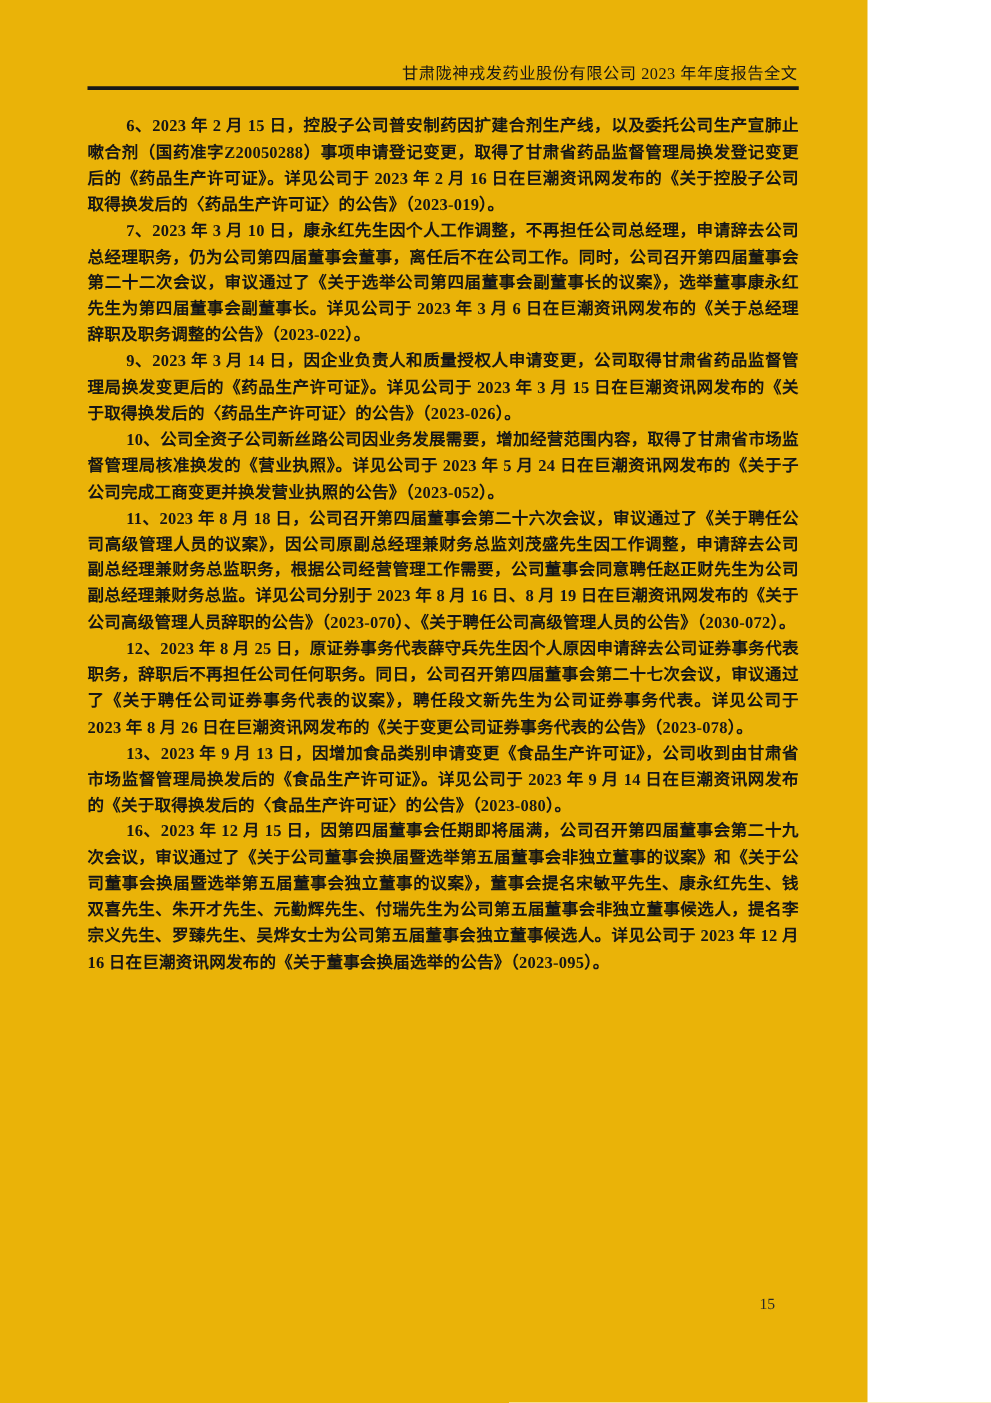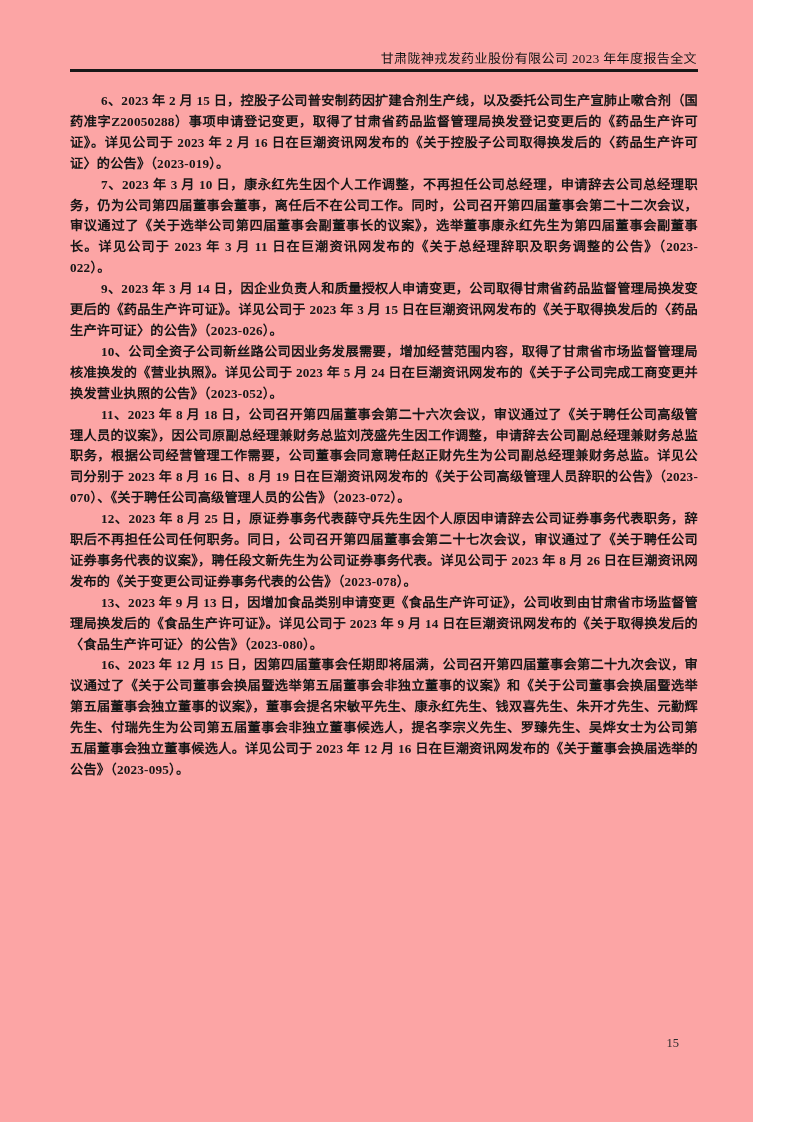--- a/index.html
+++ b/index.html
@@ -2,23 +2,23 @@
 <html lang="zh-CN"><head>
 <meta charset="utf-8">
 <style>
   html, body {
     margin: 0;
     padding: 0;
     background: #ffffff;
   }
   .page {
     position: relative;
-    width: 753px;
+    width: 694px;
     height: 1122px;
-    background: #fca5a5;
+    background: #eab308;
     overflow: hidden;
     font-family: "Liberation Serif", "DejaVu Serif", serif;
     color: #161616;
   }
   .running-header {
     position: absolute;
     top: 48px;
     left: 70px;
     right: 56px;
     text-align: right;
@@ -66,24 +66,24 @@
 <div class="page">
 
   <div class="running-header">
     <span>甘肃陇神戎发药业股份有限公司 2023 年年度报告全文</span>
   </div>
 
   <div class="header-rule"></div>
 
   <div class="content">
     <p>6、2023 年 2 月 15 日，控股子公司普安制药因扩建合剂生产线，以及委托公司生产宣肺止嗽合剂（国药准字Z20050288）事项申请登记变更，取得了甘肃省药品监督管理局换发登记变更后的《药品生产许可证》。详见公司于 2023 年 2 月 16 日在巨潮资讯网发布的《关于控股子公司取得换发后的〈药品生产许可证〉的公告》（2023-019）。</p>
-    <p>7、2023 年 3 月 10 日，康永红先生因个人工作调整，不再担任公司总经理，申请辞去公司总经理职务，仍为公司第四届董事会董事，离任后不在公司工作。同时，公司召开第四届董事会第二十二次会议，审议通过了《关于选举公司第四届董事会副董事长的议案》，选举董事康永红先生为第四届董事会副董事长。详见公司于 2023 年 3 月 11 日在巨潮资讯网发布的《关于总经理辞职及职务调整的公告》（2023-022）。</p>
+    <p>7、2023 年 3 月 10 日，康永红先生因个人工作调整，不再担任公司总经理，申请辞去公司总经理职务，仍为公司第四届董事会董事，离任后不在公司工作。同时，公司召开第四届董事会第二十二次会议，审议通过了《关于选举公司第四届董事会副董事长的议案》，选举董事康永红先生为第四届董事会副董事长。详见公司于 2023 年 3 月 6 日在巨潮资讯网发布的《关于总经理辞职及职务调整的公告》（2023-022）。</p>
     <p>9、2023 年 3 月 14 日，因企业负责人和质量授权人申请变更，公司取得甘肃省药品监督管理局换发变更后的《药品生产许可证》。详见公司于 2023 年 3 月 15 日在巨潮资讯网发布的《关于取得换发后的〈药品生产许可证〉的公告》（2023-026）。</p>
     <p>10、公司全资子公司新丝路公司因业务发展需要，增加经营范围内容，取得了甘肃省市场监督管理局核准换发的《营业执照》。详见公司于 2023 年 5 月 24 日在巨潮资讯网发布的《关于子公司完成工商变更并换发营业执照的公告》（2023-052）。</p>
-    <p>11、2023 年 8 月 18 日，公司召开第四届董事会第二十六次会议，审议通过了《关于聘任公司高级管理人员的议案》，因公司原副总经理兼财务总监刘茂盛先生因工作调整，申请辞去公司副总经理兼财务总监职务，根据公司经营管理工作需要，公司董事会同意聘任赵正财先生为公司副总经理兼财务总监。详见公司分别于 2023 年 8 月 16 日、8 月 19 日在巨潮资讯网发布的《关于公司高级管理人员辞职的公告》（2023-070）、《关于聘任公司高级管理人员的公告》（2023-072）。</p>
+    <p>11、2023 年 8 月 18 日，公司召开第四届董事会第二十六次会议，审议通过了《关于聘任公司高级管理人员的议案》，因公司原副总经理兼财务总监刘茂盛先生因工作调整，申请辞去公司副总经理兼财务总监职务，根据公司经营管理工作需要，公司董事会同意聘任赵正财先生为公司副总经理兼财务总监。详见公司分别于 2023 年 8 月 16 日、8 月 19 日在巨潮资讯网发布的《关于公司高级管理人员辞职的公告》（2023-070）、《关于聘任公司高级管理人员的公告》（2030-072）。</p>
     <p>12、2023 年 8 月 25 日，原证券事务代表薛守兵先生因个人原因申请辞去公司证券事务代表职务，辞职后不再担任公司任何职务。同日，公司召开第四届董事会第二十七次会议，审议通过了《关于聘任公司证券事务代表的议案》，聘任段文新先生为公司证券事务代表。详见公司于 2023 年 8 月 26 日在巨潮资讯网发布的《关于变更公司证券事务代表的公告》（2023-078）。</p>
     <p>13、2023 年 9 月 13 日，因增加食品类别申请变更《食品生产许可证》，公司收到由甘肃省市场监督管理局换发后的《食品生产许可证》。详见公司于 2023 年 9 月 14 日在巨潮资讯网发布的《关于取得换发后的〈食品生产许可证〉的公告》（2023-080）。</p>
     <p>16、2023 年 12 月 15 日，因第四届董事会任期即将届满，公司召开第四届董事会第二十九次会议，审议通过了《关于公司董事会换届暨选举第五届董事会非独立董事的议案》和《关于公司董事会换届暨选举第五届董事会独立董事的议案》，董事会提名宋敏平先生、康永红先生、钱双喜先生、朱开才先生、元勤辉先生、付瑞先生为公司第五届董事会非独立董事候选人，提名李宗义先生、罗臻先生、吴烨女士为公司第五届董事会独立董事候选人。详见公司于 2023 年 12 月 16 日在巨潮资讯网发布的《关于董事会换届选举的公告》（2023-095）。</p>
   </div>
 
   <div class="page-number">15</div>
 
 </div>
 
 </body></html>

